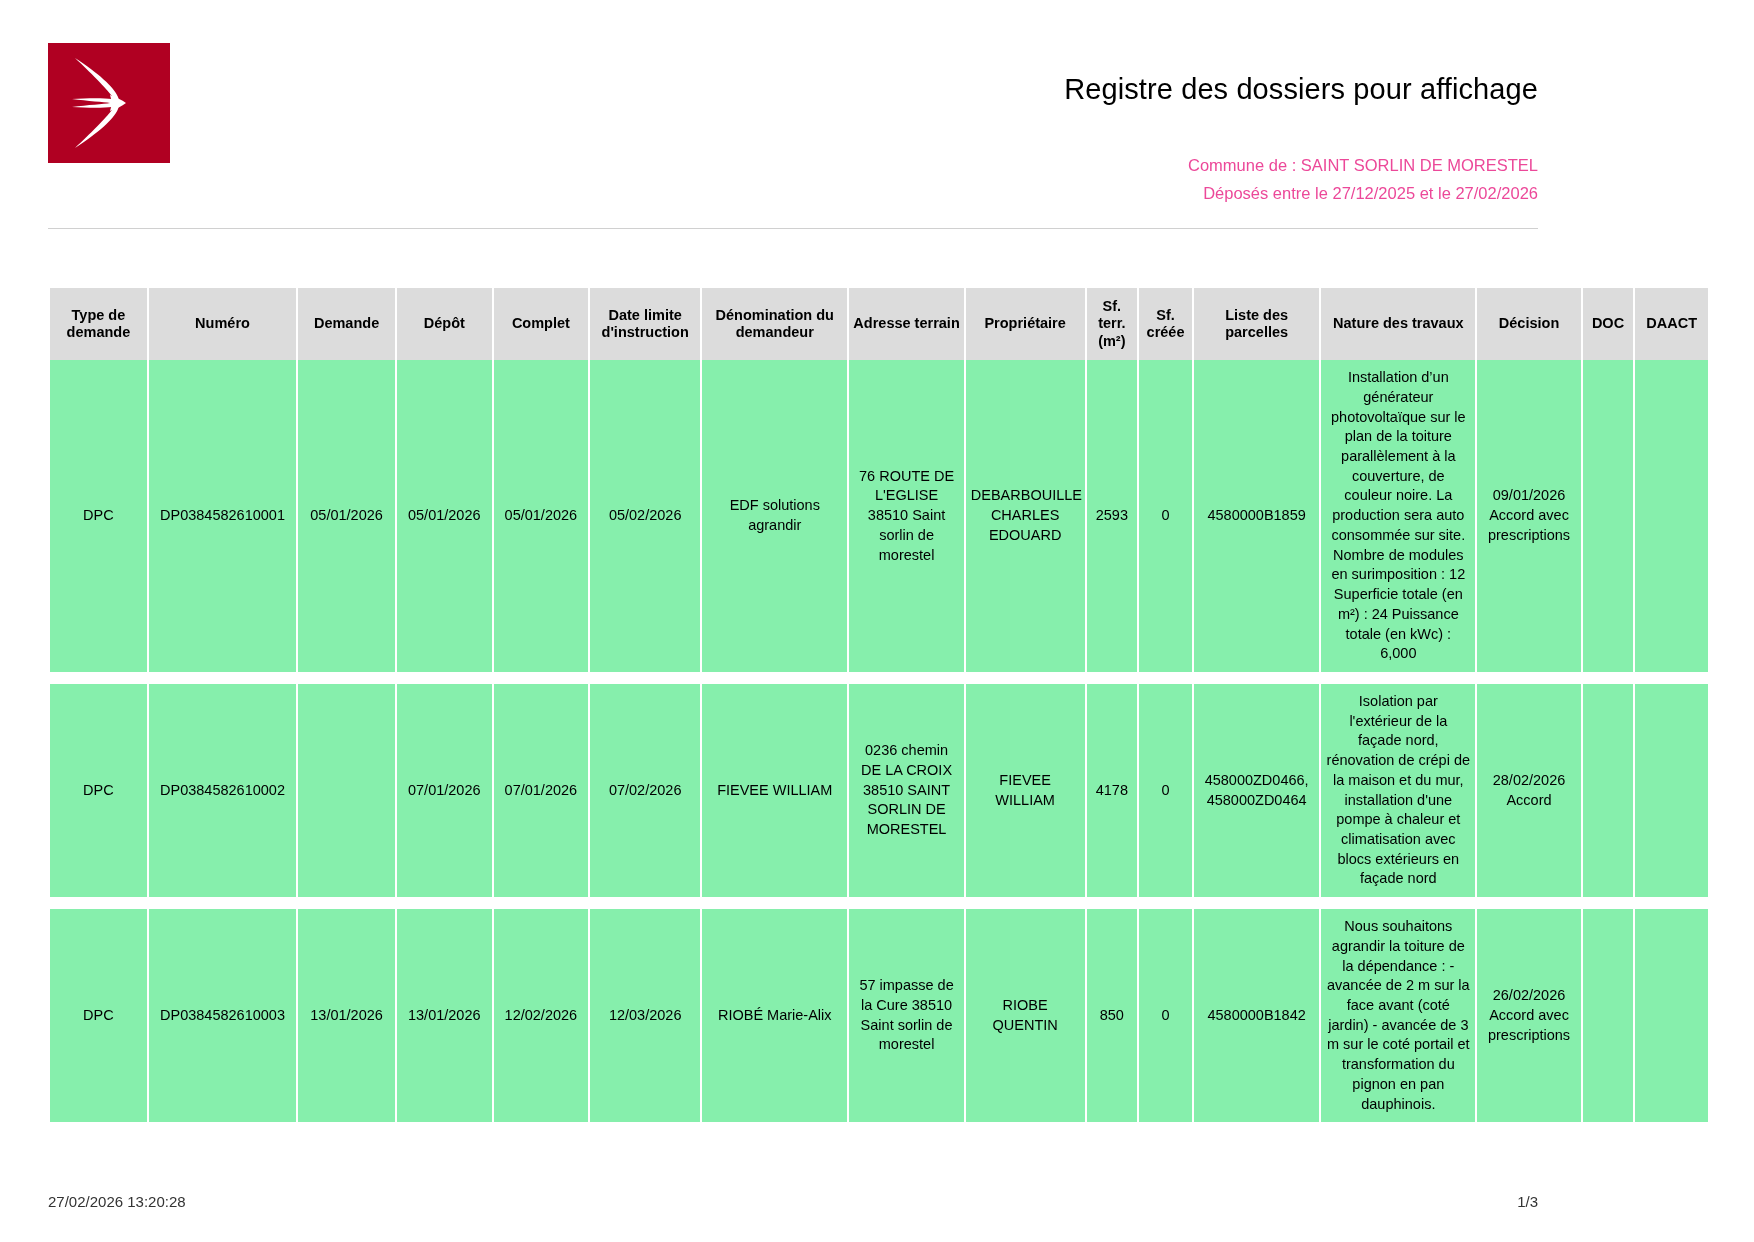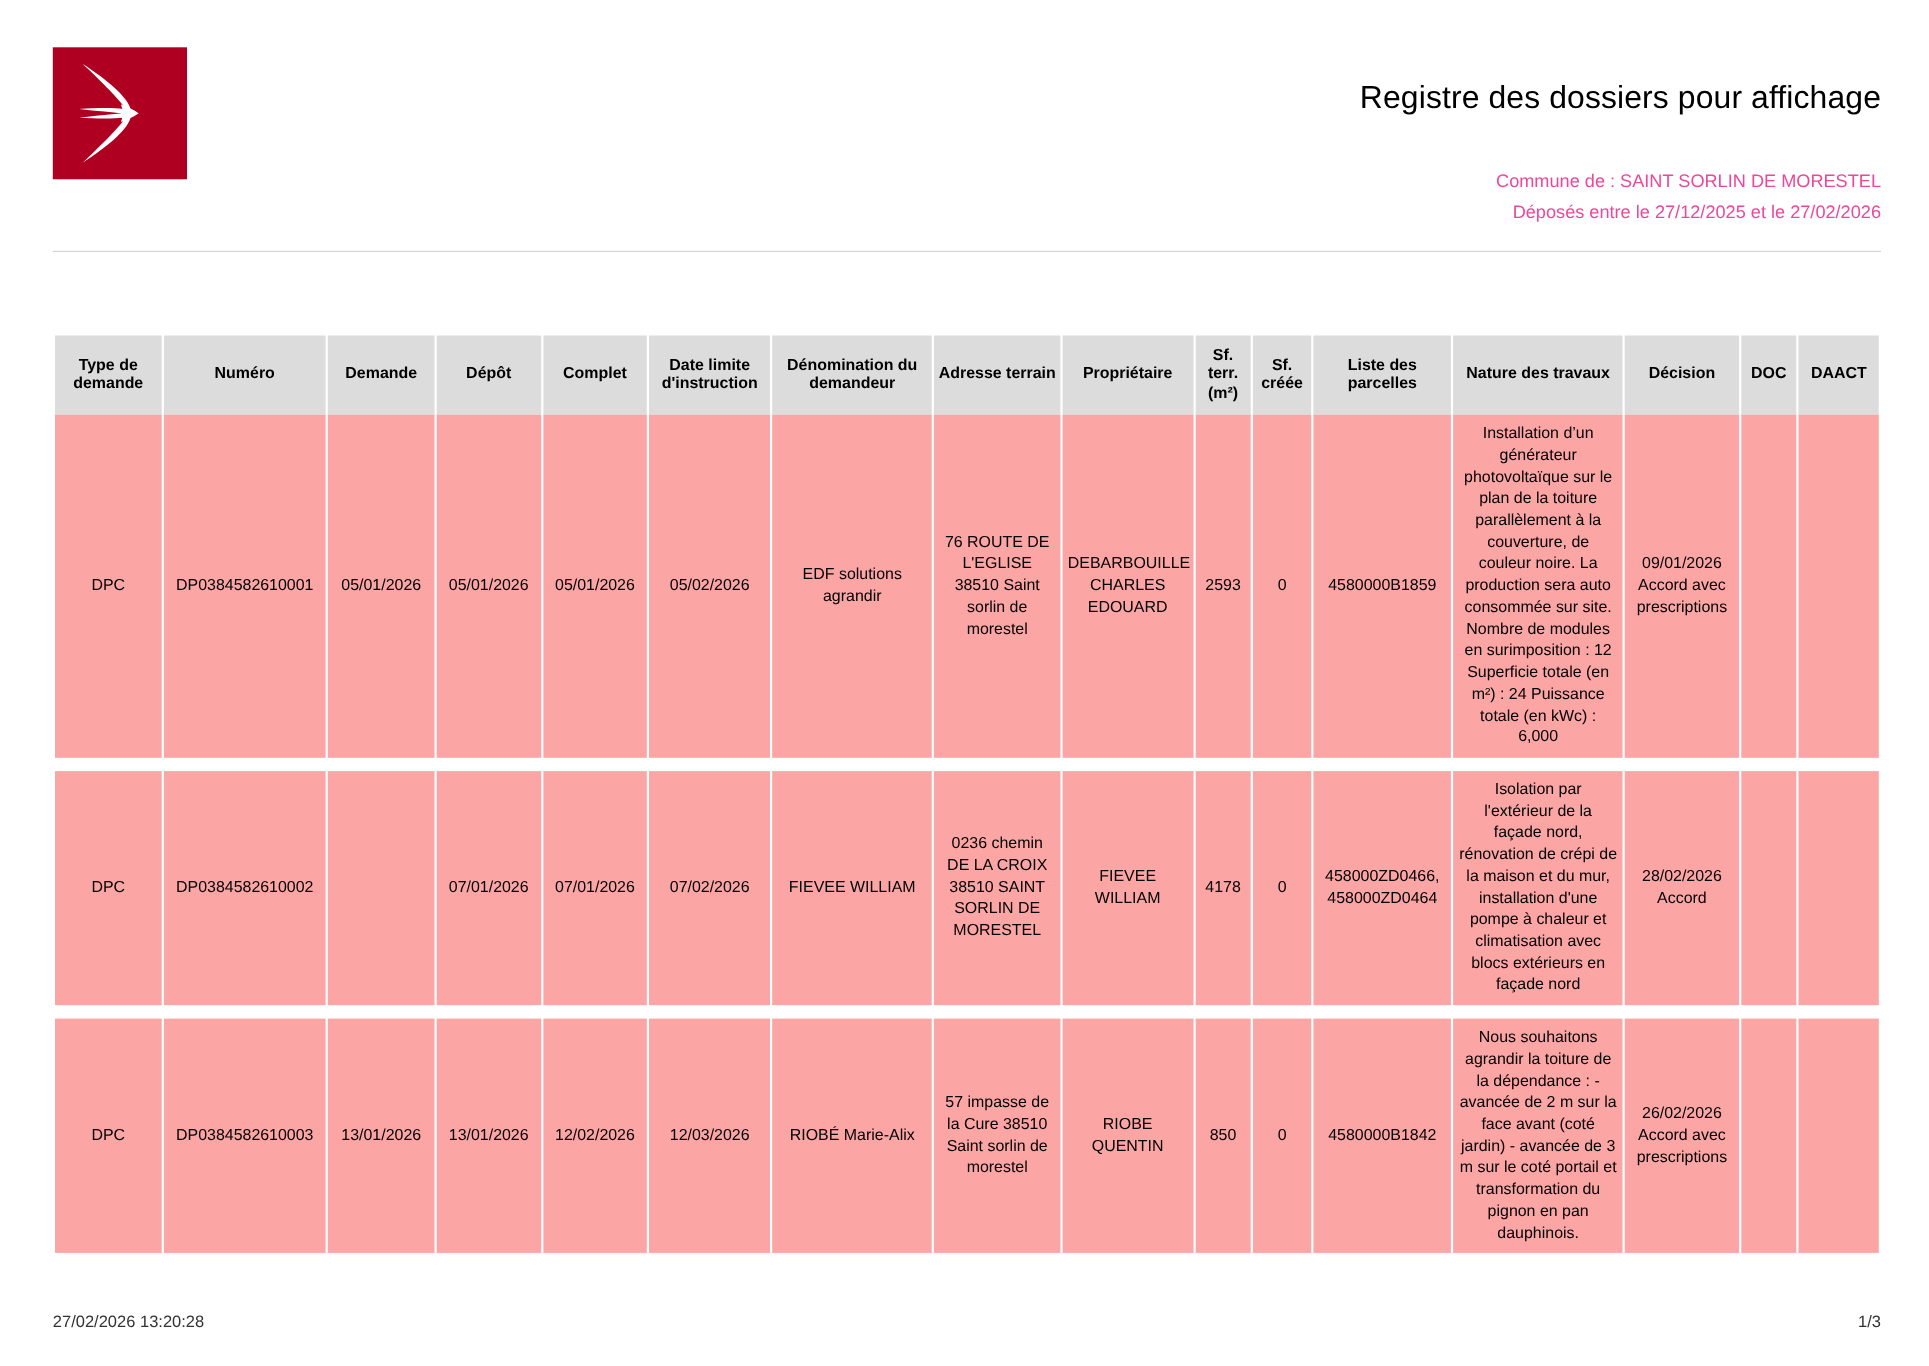--- a/index.html
+++ b/index.html
@@ -12,21 +12,21 @@
     width: 1754px;
     height: 1242px;
     font-family: "Liberation Sans", sans-serif;
     color: #000000;
     position: relative;
     overflow: hidden;
   }
 
   .page {
     position: relative;
-    width: 1754px;
+    width: 1582px;
     height: 1242px;
     padding: 0;
   }
 
   
   .header {
     position: relative;
     height: 200px;
     padding: 42px 44px 0 48px;
   }
@@ -69,42 +69,42 @@
     right: 44px;
     top: 228px;
     height: 1px;
     background: #d0d0d0;
   }
 
   
   .table-wrap {
     position: absolute;
     left: 48px;
-    top: 305px;
+    top: 288px;
     right: 44px;
   }
   table.registre {
     width: 1662px;
     border-collapse: separate;
     border-spacing: 2px 0;
     table-layout: fixed;
   }
   table.registre thead th {
     background: #dcdcdc;
     font-size: 14.5px;
     font-weight: bold;
     text-align: center;
     vertical-align: middle;
     padding: 10px 4px;
     line-height: 1.2;
     height: 58px;
     border: none;
   }
   table.registre tbody td {
-    background: #fca5a5;
+    background: #86efac;
     font-size: 14.5px;
     font-weight: 400;
     text-align: center;
     vertical-align: middle;
     padding: 8px 5px;
     line-height: 1.36;
     border: none;
   }
   table.registre tbody tr.spacer td {
     background: #ffffff;

